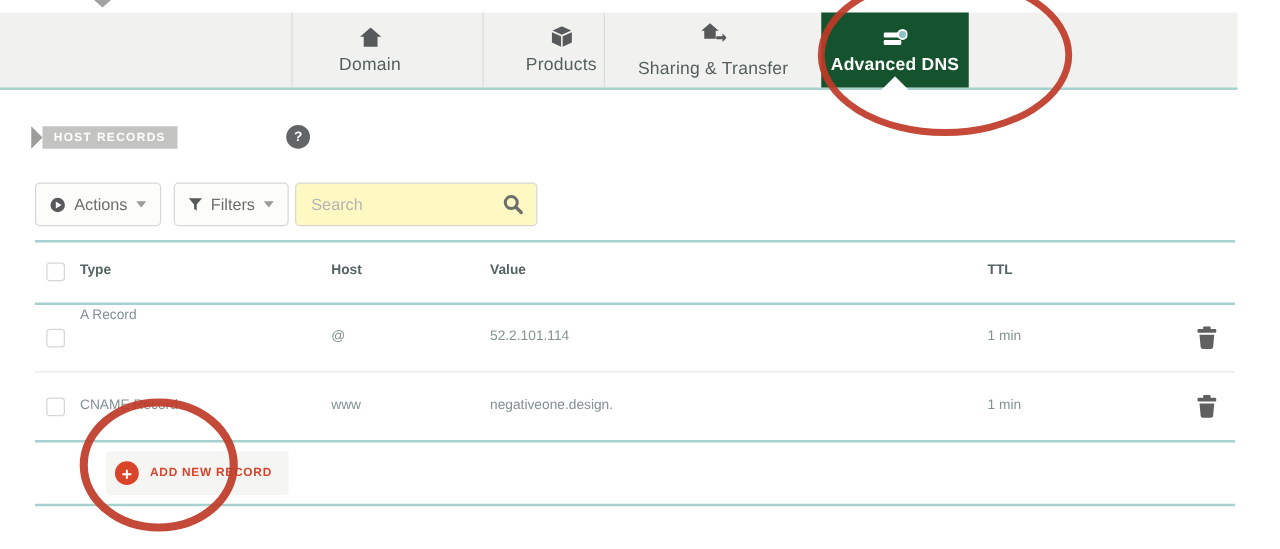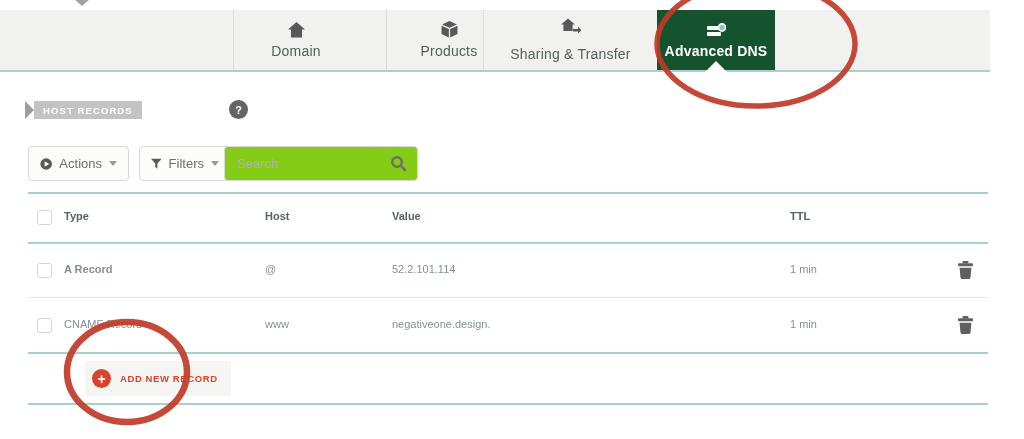--- a/index.html
+++ b/index.html
@@ -50,22 +50,22 @@
   }
 
   
   .tb-btn {
     position:absolute; top:146px; height:35px; background:#fcfcfb;
     border:1px solid #d8d8d6; border-radius:4px; display:flex; align-items:center;
     gap:7px; padding:0 11px; cursor:pointer; color:#6e6e6c; font-size:13px;
   }
   .caret-down { width:0; height:0; border-left:4px solid transparent; border-right:4px solid transparent; border-top:5px solid #9a9a98; }
   .search-box {
-    position:absolute; left:224px; top:146px; width:194px; height:35px;
-    border:1px solid #d8d8d6; border-radius:4px; background:#84cc16;
+    position:absolute; left:236px; top:146px; width:194px; height:35px;
+    border:1px solid #d8d8d6; border-radius:4px; background:#fef9c3;
   }
   .search-box input {
     position:absolute; left:0; top:0; width:160px; height:33px; border:none;
     outline:none; padding:0 0 0 12px; font-size:13px; color:#555;
     font-family:"Liberation Sans", sans-serif; background:transparent;
   }
   .search-box input::placeholder { color:#b3b3b1; }
   .search-box .mag { position:absolute; right:10px; top:8px; cursor:pointer; }
 
   
@@ -175,21 +175,21 @@
   <div class="trow" style="top:192px;height:50px;">
     <span class="cb" style="top:18px;"></span>
     <span class="cell head" style="left:36px;top:18px;">Type</span>
     <span class="cell head" style="left:237px;top:18px;">Host</span>
     <span class="cell head" style="left:364px;top:18px;">Value</span>
     <span class="cell head" style="left:762px;top:18px;">TTL</span>
   </div>
 
   <div class="trow" style="top:244px;height:53px;">
     <span class="cb" style="top:19px;"></span>
-    <span class="cell" style="left:36px;top:19px;font-weight:bold;">A Record</span>
+    <span class="cell" style="left:36px;top:2px;">A Record</span>
     <span class="cell" style="left:237px;top:19px;">@</span>
     <span class="cell" style="left:364px;top:19px;">52.2.101.114</span>
     <span class="cell" style="left:762px;top:19px;">1 min</span>
     <span class="trash" style="top:17px;">
       <svg width="17" height="19" viewBox="0 0 17 19">
         <rect x="5.5" y="0" width="6" height="2.6" rx="1" fill="#5f605f"></rect>
         <rect x="1" y="2.2" width="15" height="3" rx="1" fill="#5f605f"></rect>
         <path d="M2.6,6.8 h11.8 l-0.9,9.7 a1.8,1.8 0 0 1 -1.8,1.6 h-6.4 a1.8,1.8 0 0 1 -1.8,-1.6 Z" fill="#5f605f"></path>
       </svg>
     </span>

